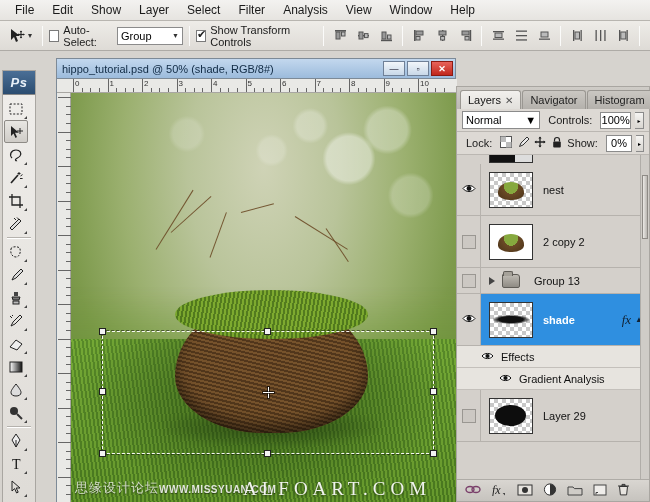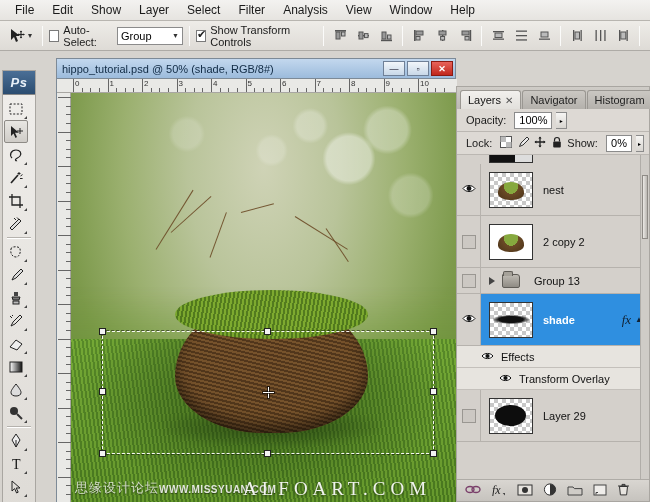--- a/index.html
+++ b/index.html
@@ -864,21 +864,25 @@
     <div class="tabs">
       <div class="tab active">
         <span>Layers</span>
         <span class="x">✕</span>
       </div>
       <div class="tab">Navigator</div>
       <div class="tab">Histogram</div>
     </div>
 
     <div class="panel-row">
-      <span class="opt-label">Opacity:</span>
+      <div class="blend-combo">
+        <span>Normal</span>
+        <span class="arrow">▼</span>
+      </div>
+      <span class="opt-label">Controls:</span>
       <div class="num-field">100%</div>
       <div class="mini-arrow">▸</div>
     </div>
 
     <div class="panel-row">
       <span class="opt-label">Lock:</span>
       <span class="lock-icons">
         <span>
           <svg width="12" height="12">
               <rect x="0.5" y="0.5" width="11" height="11" fill="#fff" stroke="#555"></rect>
@@ -973,21 +977,21 @@
         <span>Effects</span>
       </div>
 
       <div class="sub-row indent2">
         <span class="eye">
           <svg width="13" height="10">
               <path d="M1 5 C3.6 1.6 9.4 1.6 12 5 C9.4 8.4 3.6 8.4 1 5 Z" fill="#fff" stroke="#111"></path>
               <circle cx="6.5" cy="5" r="2.1" fill="#111"></circle>
             </svg>
         </span>
-        <span>Transform Overlay</span>
+        <span>Gradient Analysis</span>
       </div>
 
       <div class="layer">
         <div class="eye-cell">
           <span class="eye-box"></span>
         </div>
         <div class="thumb">
           <span class="thumb-blob"></span>
         </div>
         <div class="layer-name">Layer 29</div>

